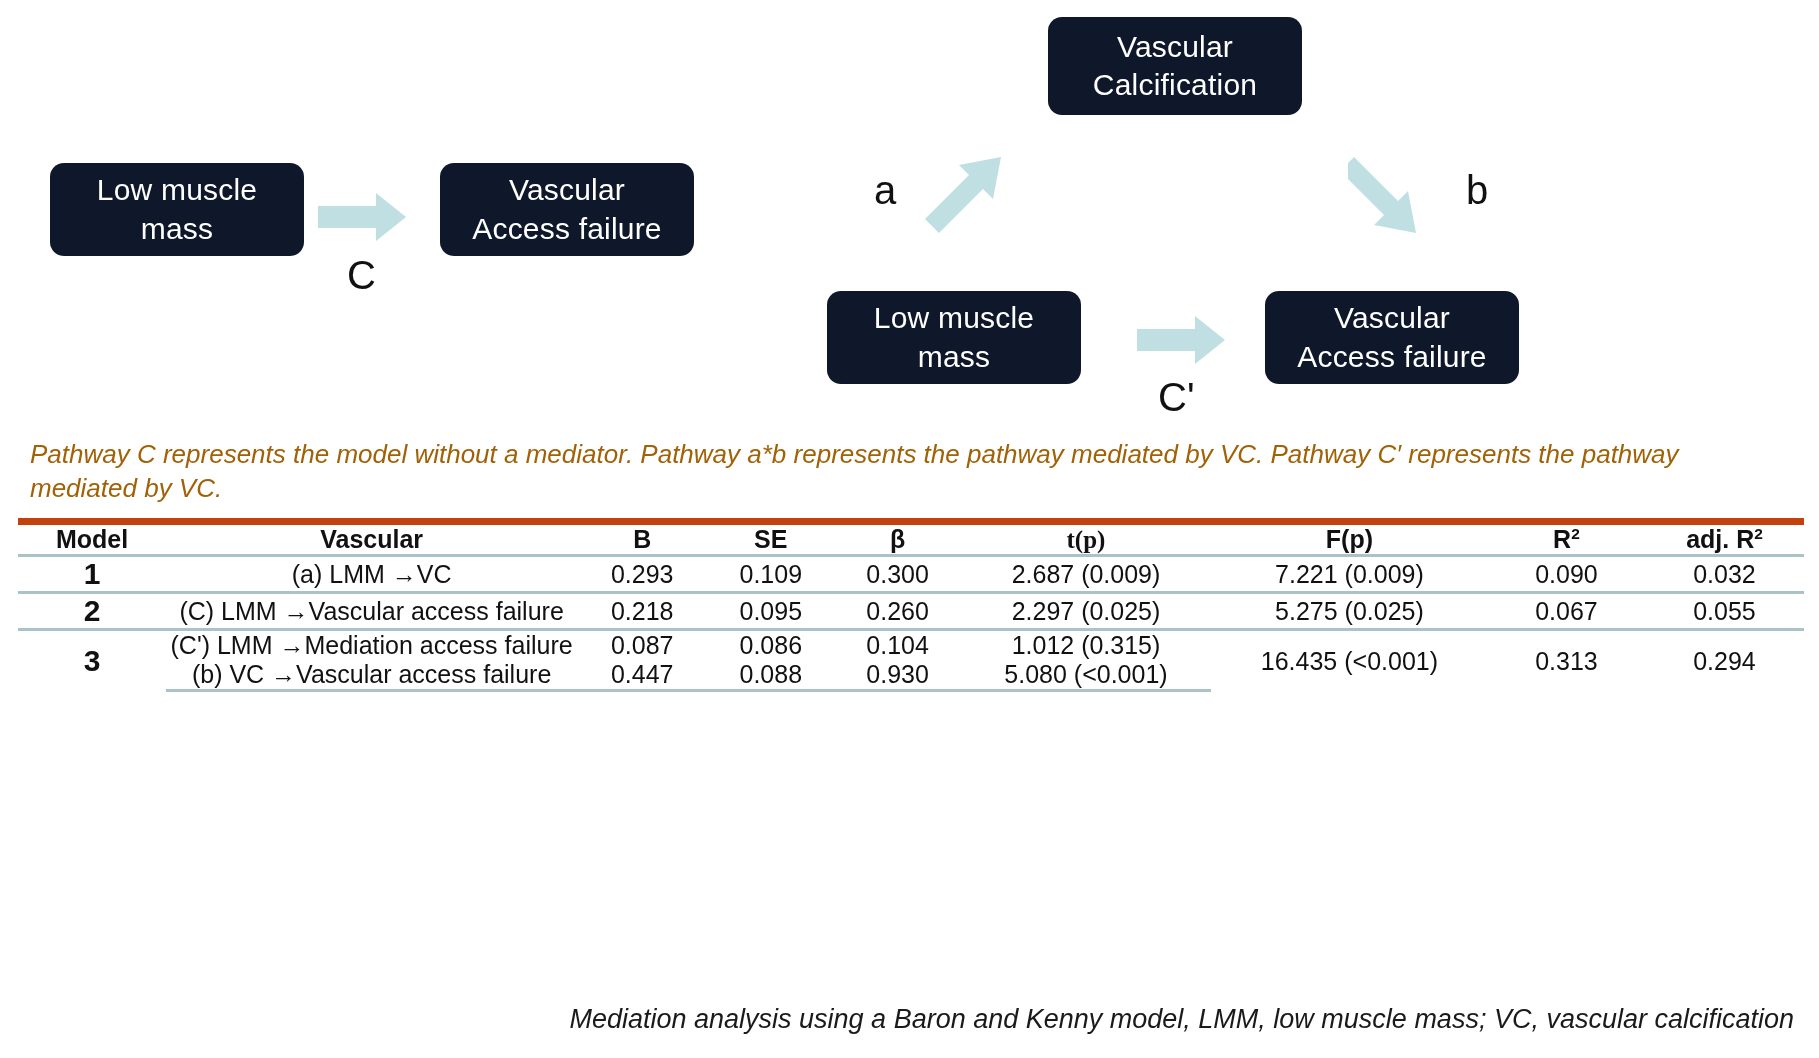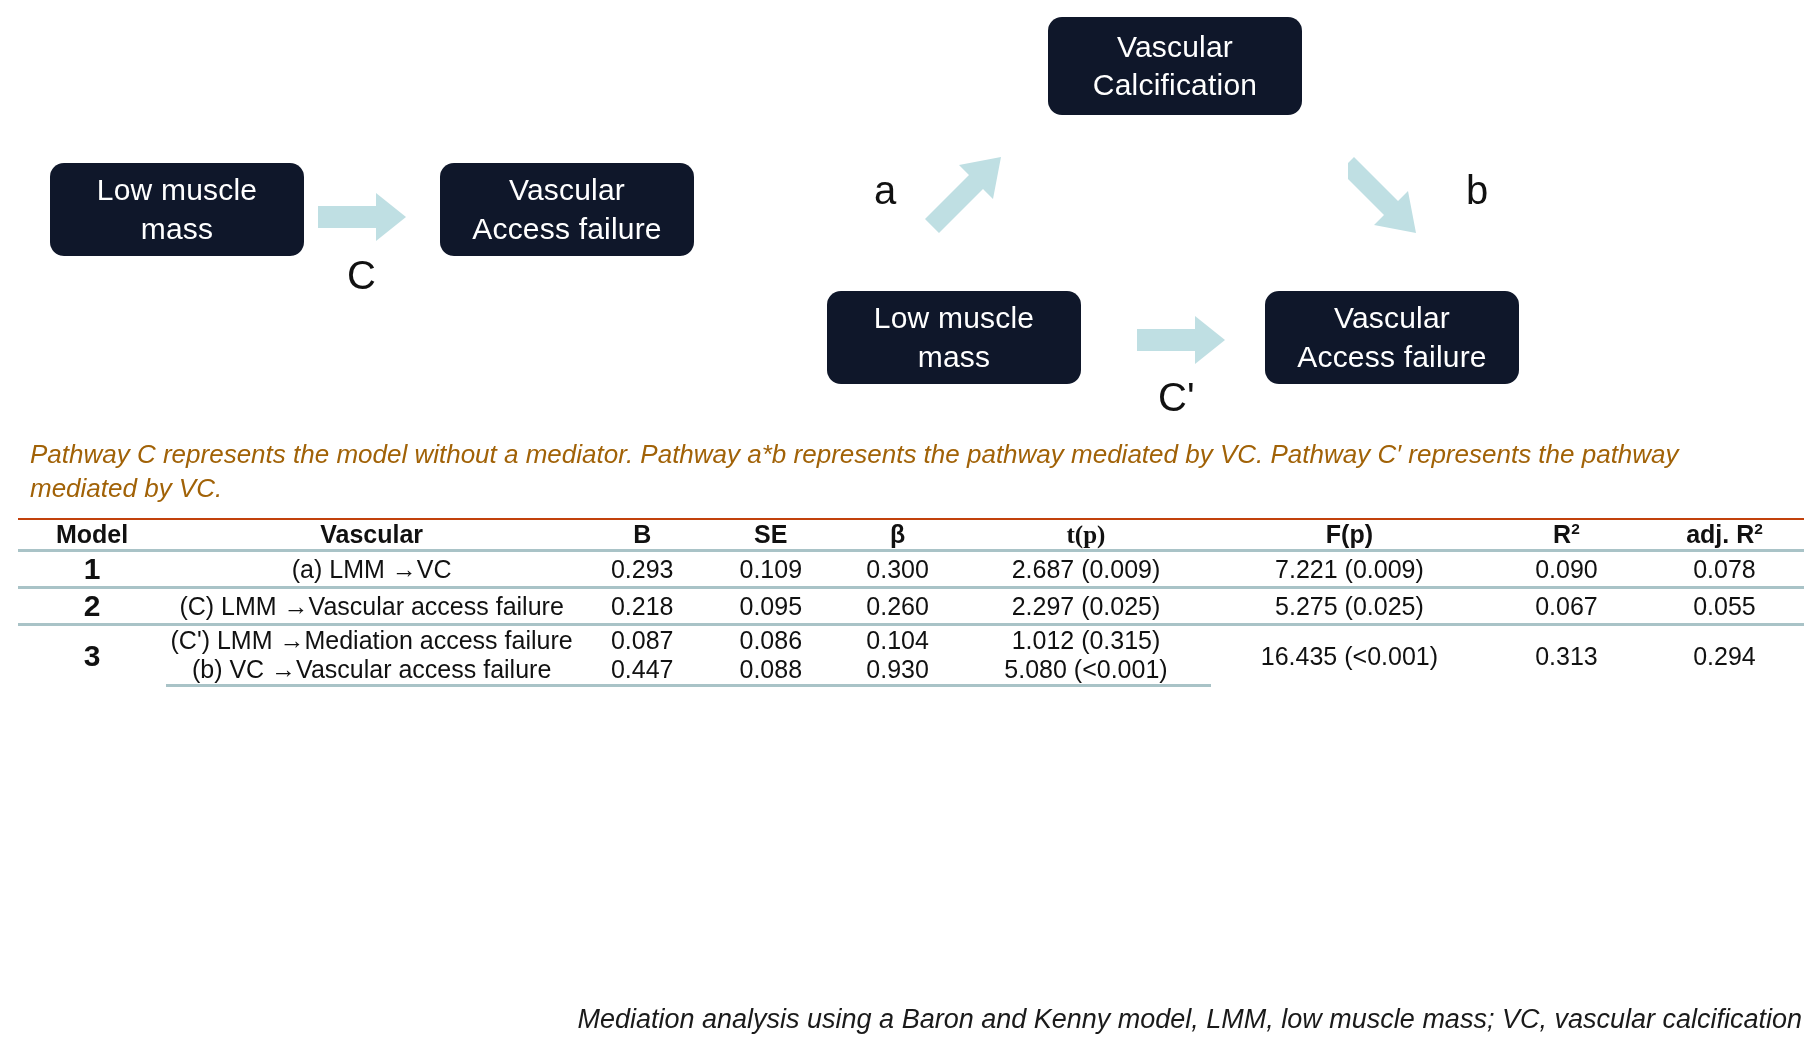--- a/index.html
+++ b/index.html
@@ -84,21 +84,21 @@
     padding: 0;
     vertical-align: middle;
     text-align: center;
   }
 
   thead th {
     font-weight: bold;
     font-size: 25px;
     padding: 8px 0 10px 0;
   }
-  thead tr { border-top: 2px solid #c2410c; border-bottom: 3px solid #a9c3c7; }
+  thead tr { border-top: 7px solid #c2410c; border-bottom: 3px solid #a9c3c7; }
 
   tbody td {
     padding: 22px 0 22px 0;
   }
   .row-sep td { border-bottom: 3px solid #a9c3c7; }
   .model-num {
     font-weight: bold;
     font-size: 30px;
   }
   .var-cell { text-align: center; white-space: nowrap; }
@@ -109,21 +109,21 @@
   .col-b     { width: 7.3%; }
   .col-se    { width: 7.1%; }
   .col-beta  { width: 7.1%; }
   .col-t     { width: 14.0%; font-family: Liberation Serif, serif; }
   .col-f     { width: 15.5%; }
   .col-r2    { width: 8.8%; }
   .col-adj   { width: 8.9%; margin-top: 29px; }
 
   .note-bottom {
     position: absolute;
-    left: 16px;
+    left: 8px;
     top: 1004px;
     width: 1786px;
     text-align: right;
     font-size: 27px;
     font-style: italic;
     color: #1a1a1a;
   }
 </style>
 </head>
 <body>
@@ -211,21 +211,21 @@
 
       <tr class="row-sep">
         <td class="model-num">1</td>
         <td class="var-cell">(a) LMM →VC</td>
         <td>0.293</td>
         <td>0.109</td>
         <td>0.300</td>
         <td>2.687 (0.009)</td>
         <td>7.221 (0.009)</td>
         <td>0.090</td>
-        <td>0.078</td>
+        <td>0.032</td>
       </tr>
 
       <tr class="row-sep">
         <td class="model-num">2</td>
         <td class="var-cell">(C) LMM →Vascular access failure</td>
         <td>0.218</td>
         <td>0.095</td>
         <td>0.260</td>
         <td>2.297 (0.025)</td>
         <td>5.275 (0.025)</td>

